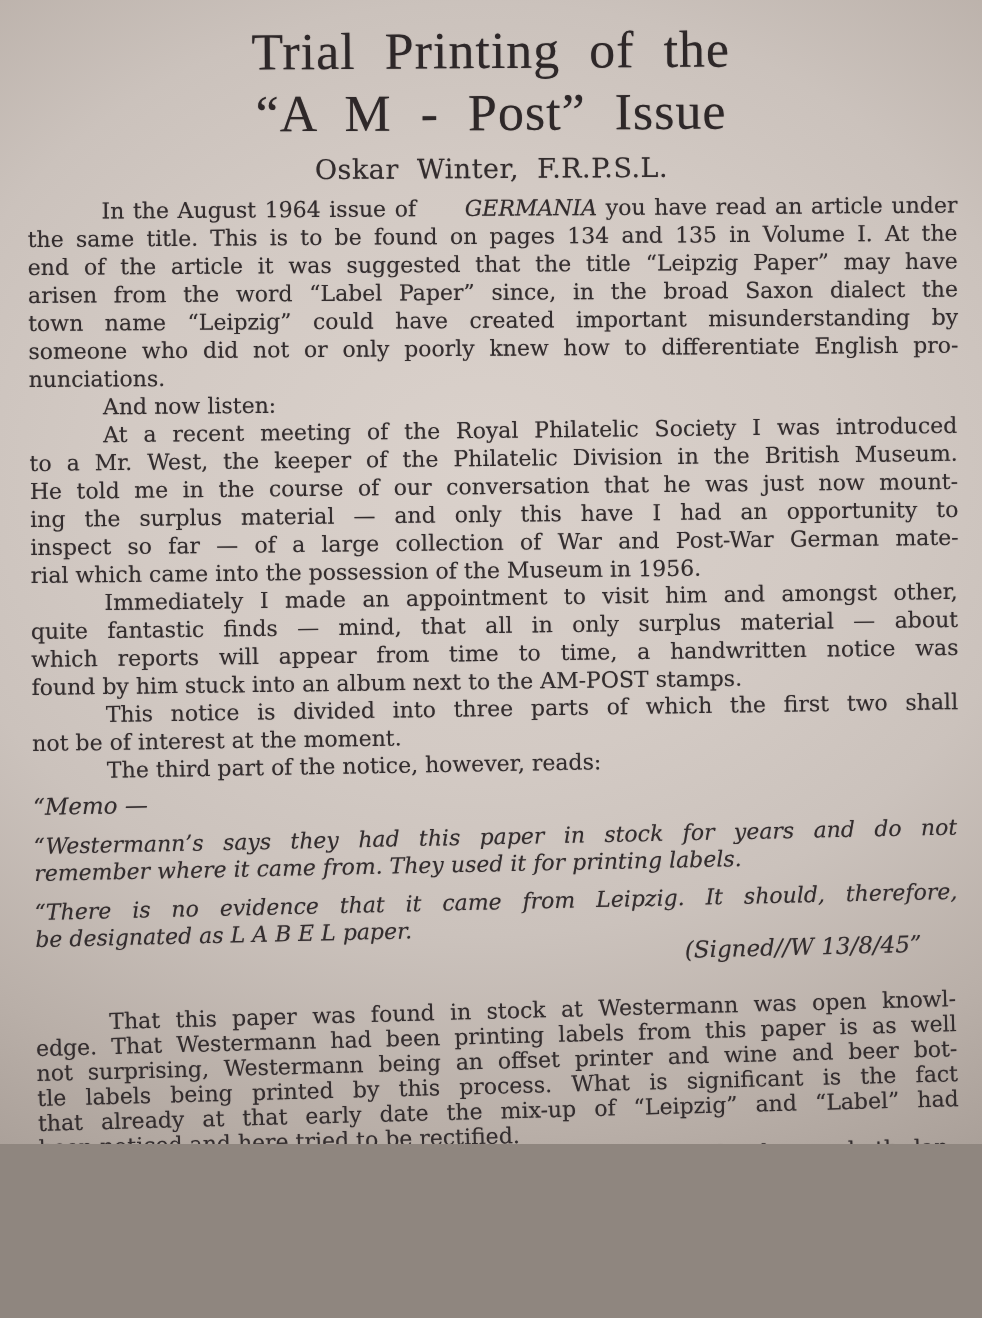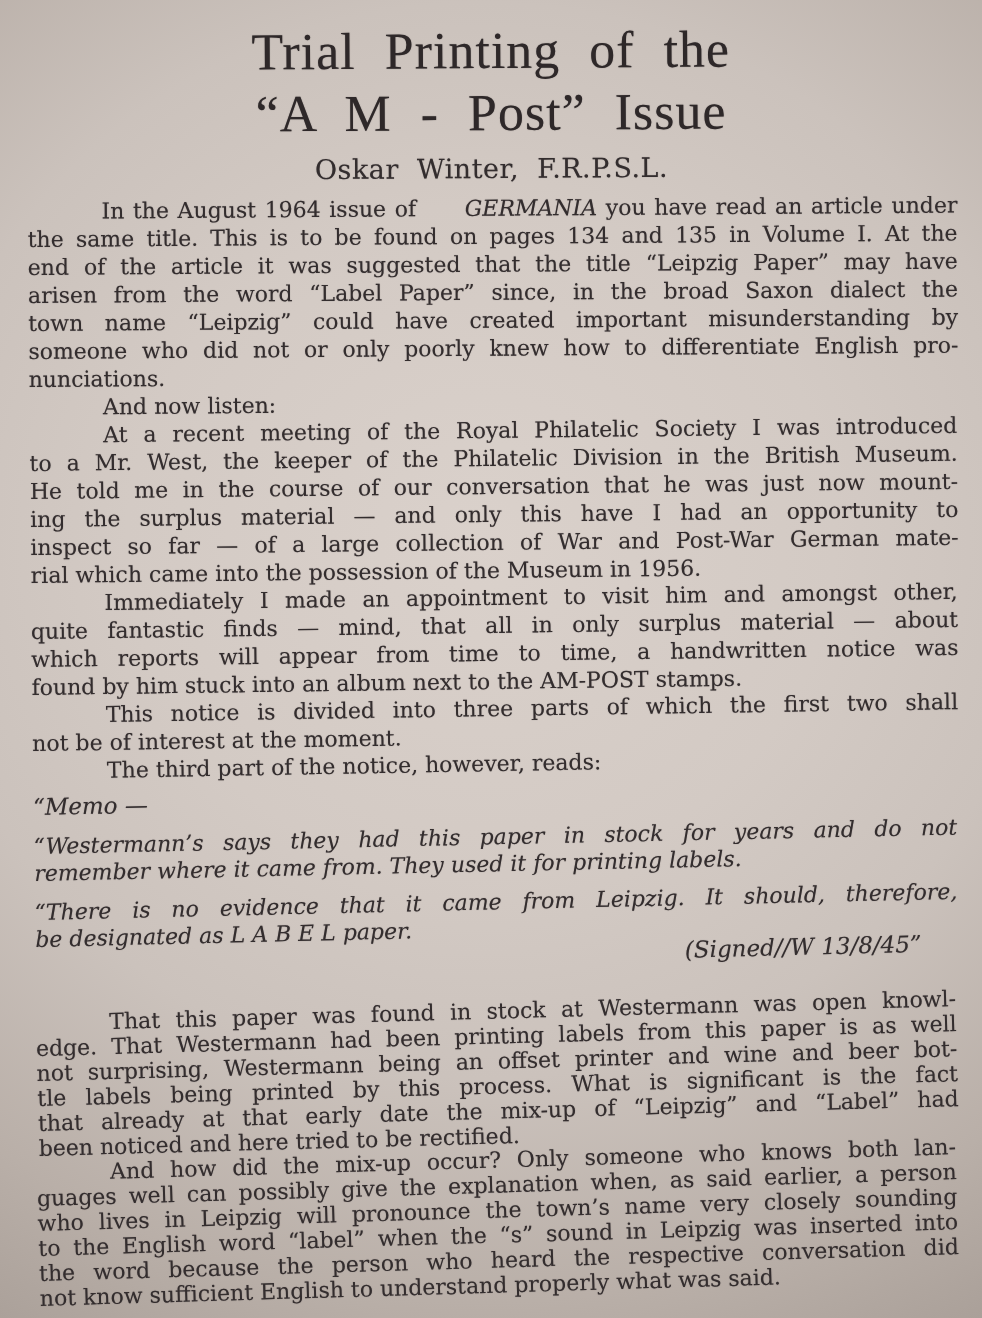--- a/index.html
+++ b/index.html
@@ -1,18 +1,18 @@
 <!DOCTYPE html>
 <html><head>
 <meta charset="utf-8">
 <style>
   html,body{margin:0;padding:0;}
   body{width:982px;height:1318px;overflow:hidden;background:#8f867f;}
   #page{
-    position:relative;width:982px;height:1318px;overflow:hidden;
+    position:relative;width:982px;height:1144px;overflow:hidden;
     background:
       radial-gradient(120% 85% at 49% 41%,
         #dad1cb 0%, #d3cac4 30%, #cbc2bc 48%,
         #b9afa8 68%, #a79d96 84%, #948a83 100%);
     font-family:"DejaVu Serif", serif;
   }
   .ink{color:#332d2e;text-shadow:0 0 1px rgba(51,45,46,0.45);}
   #header{position:relative;padding-top:20px;text-align:center;transform:rotate(-0.35deg);}
   .title-line{
     font-family:"Liberation Serif", serif;

